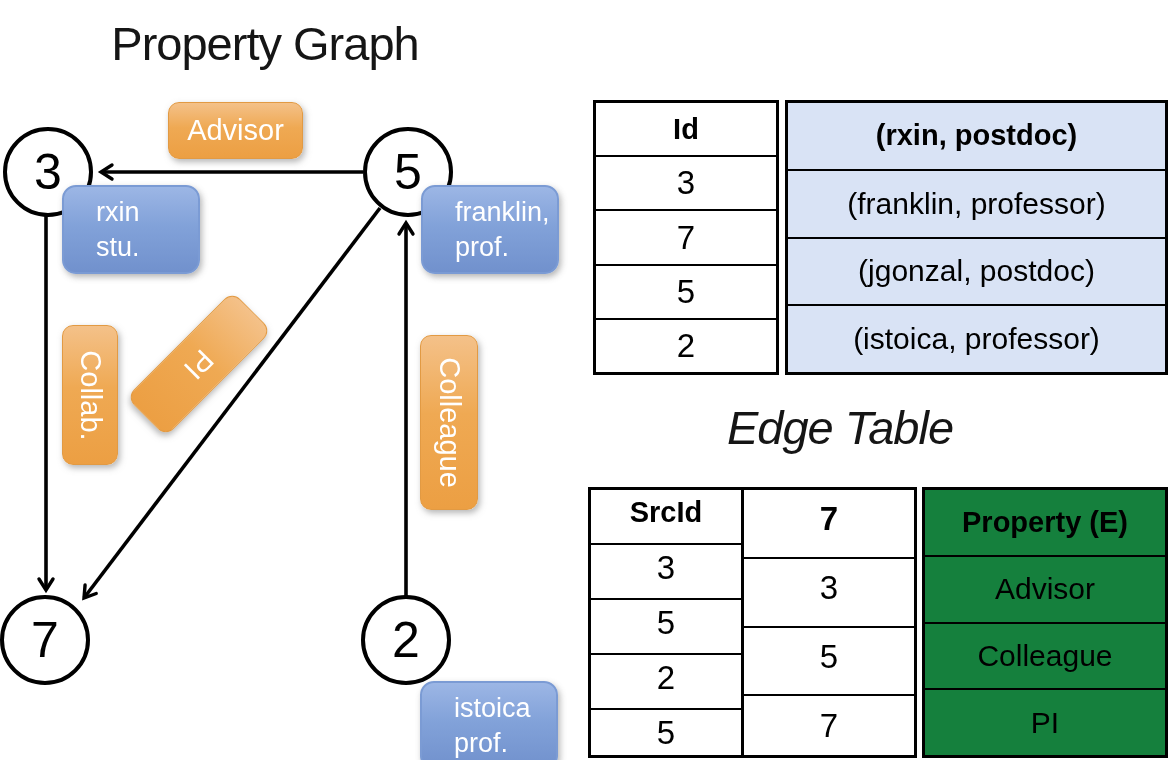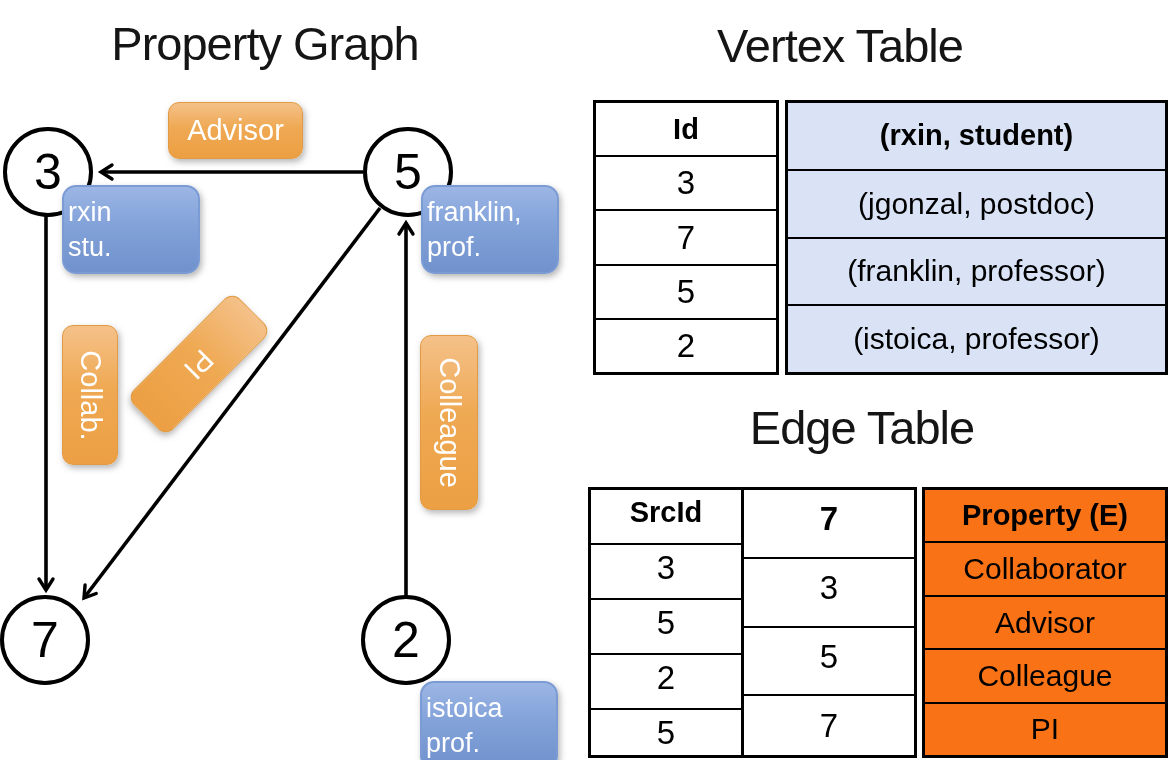--- a/index.html
+++ b/index.html
@@ -7,42 +7,42 @@
     position:relative;width:1170px;height:760px;background:#ffffff;overflow:hidden;
     font-family:"Liberation Sans",sans-serif;color:#111;
   }
   
   .big-title{
     position:absolute;margin:0;font-weight:400;font-size:47px;letter-spacing:-1px;
     color:#151515;text-align:center;white-space:nowrap;
   }
   #graph-title{left:0;top:16px;width:530px;}
   #vertex-title{left:570px;top:18px;width:540px;}
-  #edge-title{left:592px;top:400px;width:540px;}
+  #edge-title{left:570px;top:400px;width:540px;font-style:italic;}
 
   
   #edges-svg{position:absolute;left:0;top:0;width:580px;height:760px;z-index:1;overflow:visible;}
   .node{
     position:absolute;width:90px;height:90px;box-sizing:border-box;
     border:4px solid #000;border-radius:50%;background:#fff;z-index:2;
     display:flex;align-items:center;justify-content:center;
     font-size:50px;font-weight:400;color:#000;
   }
   #node-3{left:3px;top:127px;}
   #node-5{left:363px;top:127px;}
   #node-7{left:0px;top:595px;}
   #node-2{left:361px;top:595px;}
 
   .vbox{
     position:absolute;box-sizing:border-box;z-index:3;
     width:138px;height:89px;border-radius:14px;
     background:linear-gradient(180deg,#9cb6e5 0%,#82a2d9 45%,#7191cd 100%);
     border:2px solid #7b9bd4;
     box-shadow:2px 3px 6px rgba(90,90,90,.45);
-    color:#fff;font-size:27px;line-height:35px;padding:8px 0 0 4px;
+    color:#fff;font-size:27px;line-height:35px;padding:8px 0 0 32px;
   }
   #vbox-3{left:62px;top:185px;}
   #vbox-5{left:421px;top:185px;}
   #vbox-7{left:62px;top:651px;}
   #vbox-2{left:420px;top:651px;margin-top:30px;}
 
   .elabel{
     position:absolute;box-sizing:border-box;z-index:3;border-radius:11px;
     background:linear-gradient(180deg,#f4c189 0%,#efa953 45%,#ec9f43 100%);
     border:1px solid #e29a43;
@@ -69,21 +69,21 @@
   .tcol .trow.num{font-size:33px;}
   .split{flex-direction:row;}
   .split .subcol{flex:1;display:flex;flex-direction:column;gap:8px;}
   .split .subcol + .subcol{border-left:3px solid #000;}
   .split .subcol .trow{width:auto;}
 
   #vertex-id-col{left:593px;top:100px;width:186px;height:275px;}
   #vertex-prop-col{left:785px;top:100px;width:383px;height:275px;background:#d9e3f5;}
   #edge-ids-table{left:588px;top:487px;width:329px;height:271px;padding:0;}
   #edge-ids-table .subcol:first-child{flex:0 0 150px;}
-  #edge-prop-col{left:922px;top:487px;width:246px;height:271px;background:#f97316;justify-content:center;}
+  #edge-prop-col{left:922px;top:487px;width:246px;height:271px;background:#15803d;justify-content:center;}
 </style>
 </head>
 <body>
 
 <div class="stage">
 
   <h1 class="big-title" id="graph-title">Property Graph</h1>
 
   <svg id="edges-svg" viewBox="0 0 580 760" xmlns="http://www.w3.org/2000/svg">
     <defs>
@@ -129,33 +129,32 @@
   <div class="elabel" id="label-collab">
     <span class="vtext">Collab.</span>
   </div>
   <div class="elabel" id="label-pi">
     <span class="vtext">PI</span>
   </div>
   <div class="elabel" id="label-colleague">
     <span class="vtext">Colleague</span>
   </div>
 
-  <h2 class="big-title" id="vertex-title">Vertex Table</h2>
 
   <div class="tcol" id="vertex-id-col">
     <div class="trow">Id</div>
     <div class="trow num">3</div>
     <div class="trow num">7</div>
     <div class="trow num">5</div>
     <div class="trow num">2</div>
   </div>
   <div class="tcol" id="vertex-prop-col">
-    <div class="trow">(rxin, student)</div>
+    <div class="trow">(rxin, postdoc)</div>
+    <div class="trow">(franklin, professor)</div>
     <div class="trow">(jgonzal, postdoc)</div>
-    <div class="trow">(franklin, professor)</div>
     <div class="trow">(istoica, professor)</div>
   </div>
 
   <h2 class="big-title" id="edge-title">Edge Table</h2>
 
   <div class="tcol split" id="edge-ids-table">
     <div class="subcol">
       <div class="trow">SrcId</div>
       <div class="trow num">3</div>
       <div class="trow num">5</div>
@@ -164,19 +163,18 @@
     </div>
     <div class="subcol">
       <div class="trow num">7</div>
       <div class="trow num">3</div>
       <div class="trow num">5</div>
       <div class="trow num">7</div>
     </div>
   </div>
   <div class="tcol" id="edge-prop-col">
     <div class="trow">Property (E)</div>
-    <div class="trow">Collaborator</div>
     <div class="trow">Advisor</div>
     <div class="trow">Colleague</div>
     <div class="trow">PI</div>
   </div>
 
 </div>
 
 </body></html>

